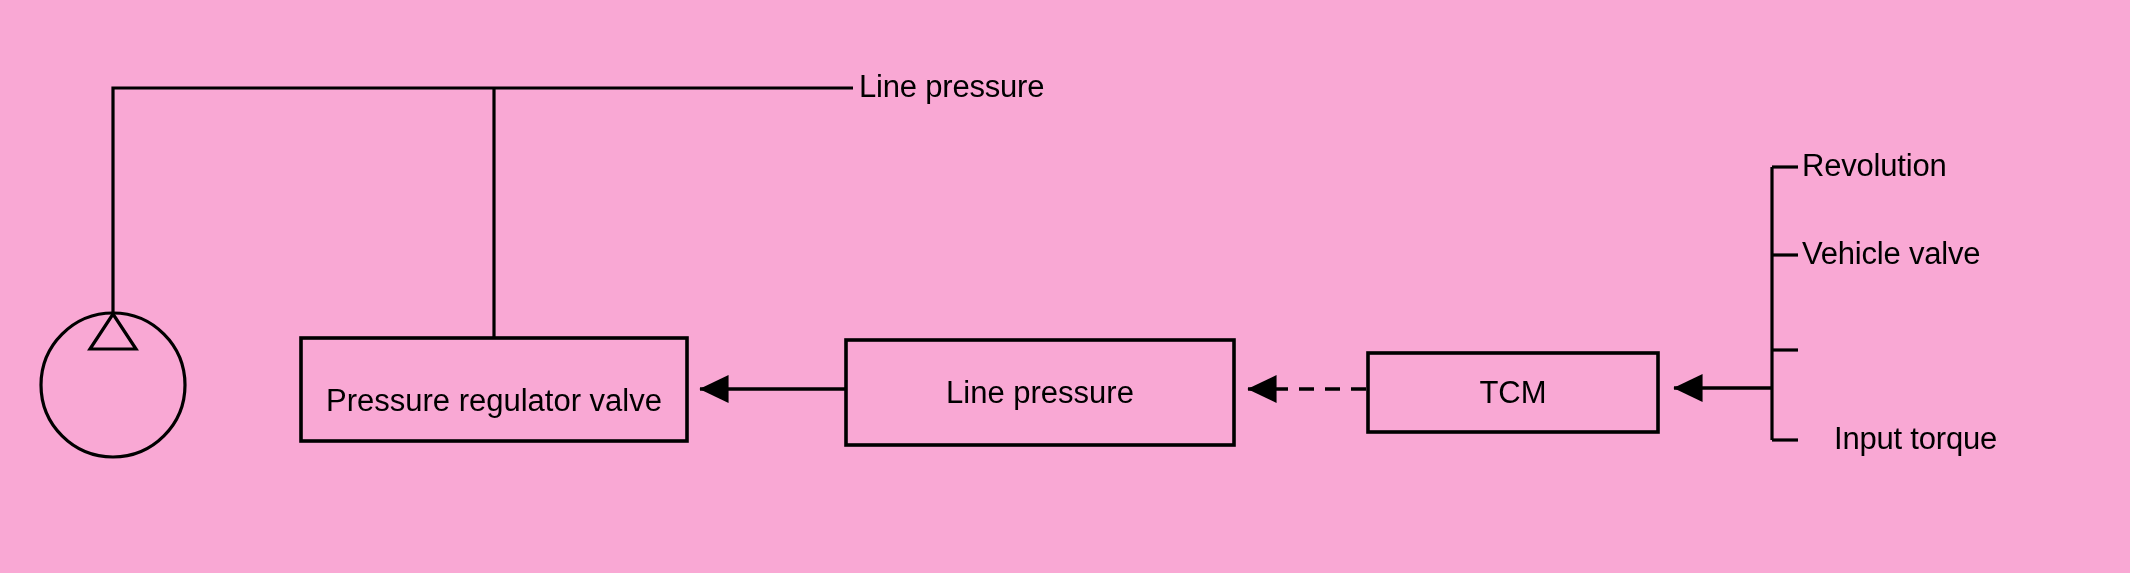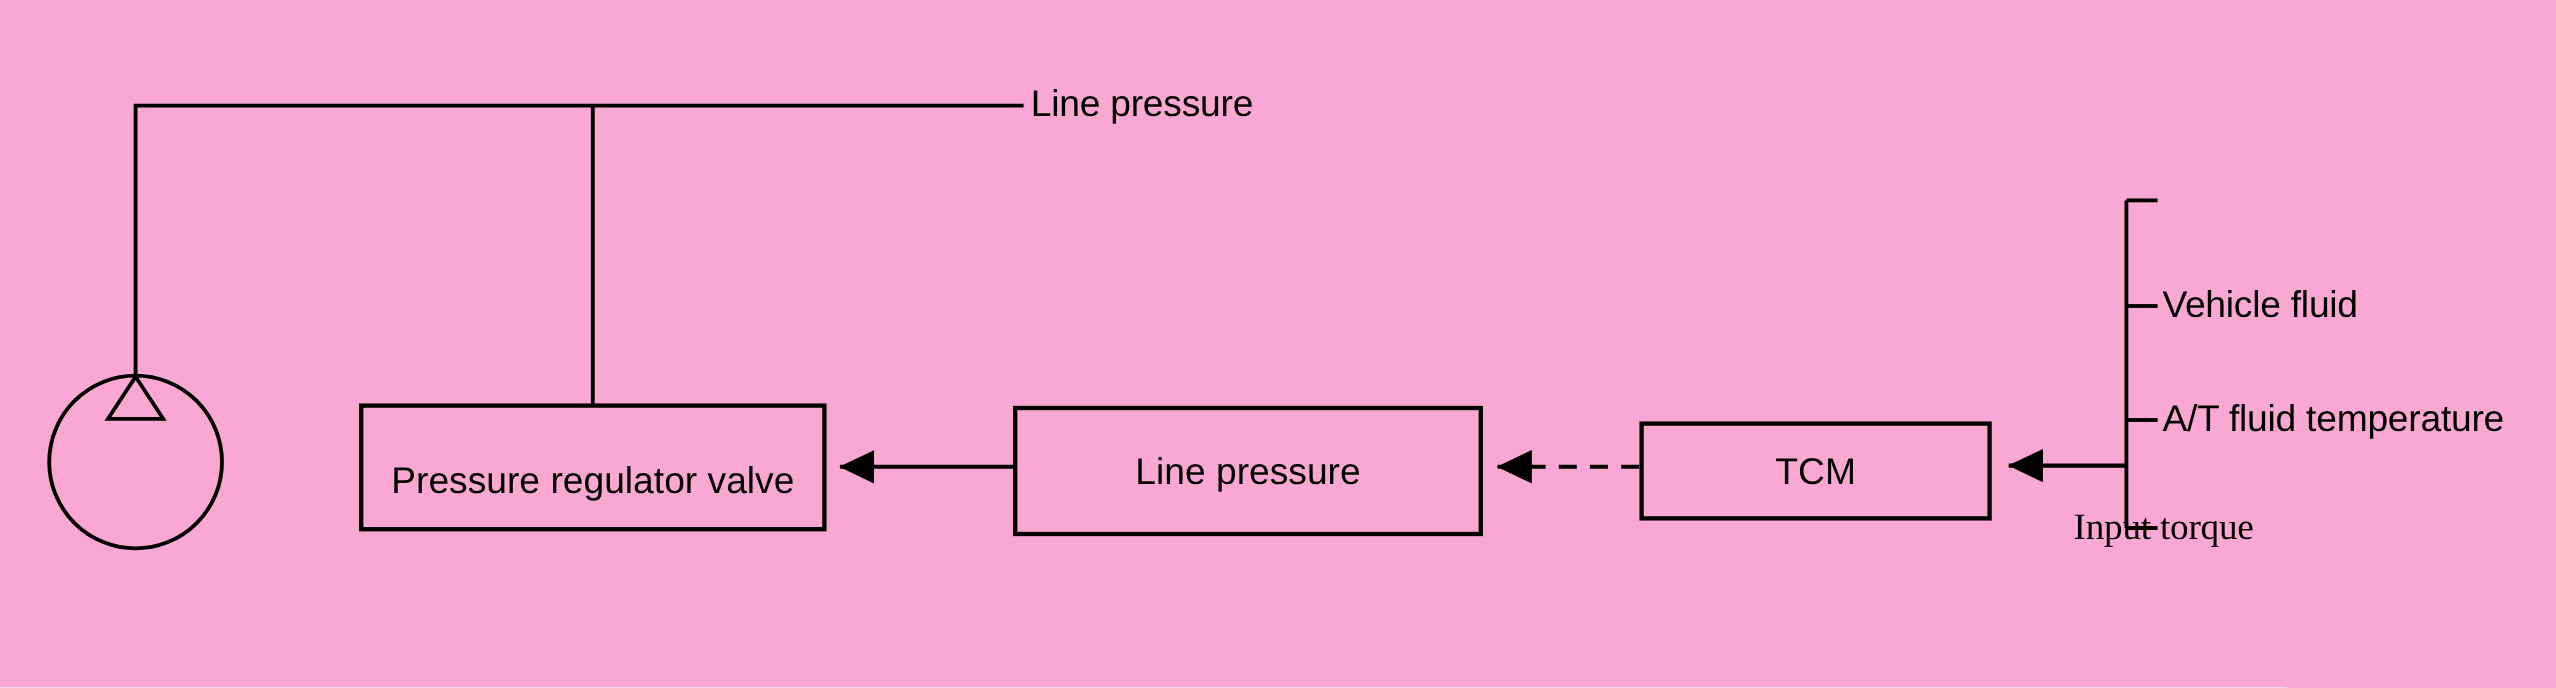--- a/index.html
+++ b/index.html
@@ -90,20 +90,20 @@
   <div class="lbl" style="left:859px; top:70px;">Line pressure</div>
 
   <div class="box-label" style="left:301px; top:338px; width:386px; height:125px;">Pressure regulator valve</div>
 
   <div class="box-label" style="left:846px; top:340px; width:388px; height:105px; flex-direction:column;">
     <span>Line pressure</span>
   </div>
 
   <div class="box-label" style="left:1368px; top:353px; width:290px; height:79px;">TCM</div>
 
+  <div class="lbl" style="left:1802px; top:149px;">Revolution</div>
 
-  <div class="lbl" style="left:1802px; top:237px;">Vehicle fluid</div>
+  <div class="lbl" style="left:1802px; top:237px;">Vehicle valve</div>
 
-  <div class="lbl" style="left:1802px; top:332px;">A/T fluid temperature</div>
 
-  <div class="lbl" style="left:1728px; top:422px;font-family:Liberation Serif, serif;">Input torque</div>
+  <div class="lbl" style="left:1834px; top:422px;">Input torque</div>
 
 </div>
 
 </body></html>

